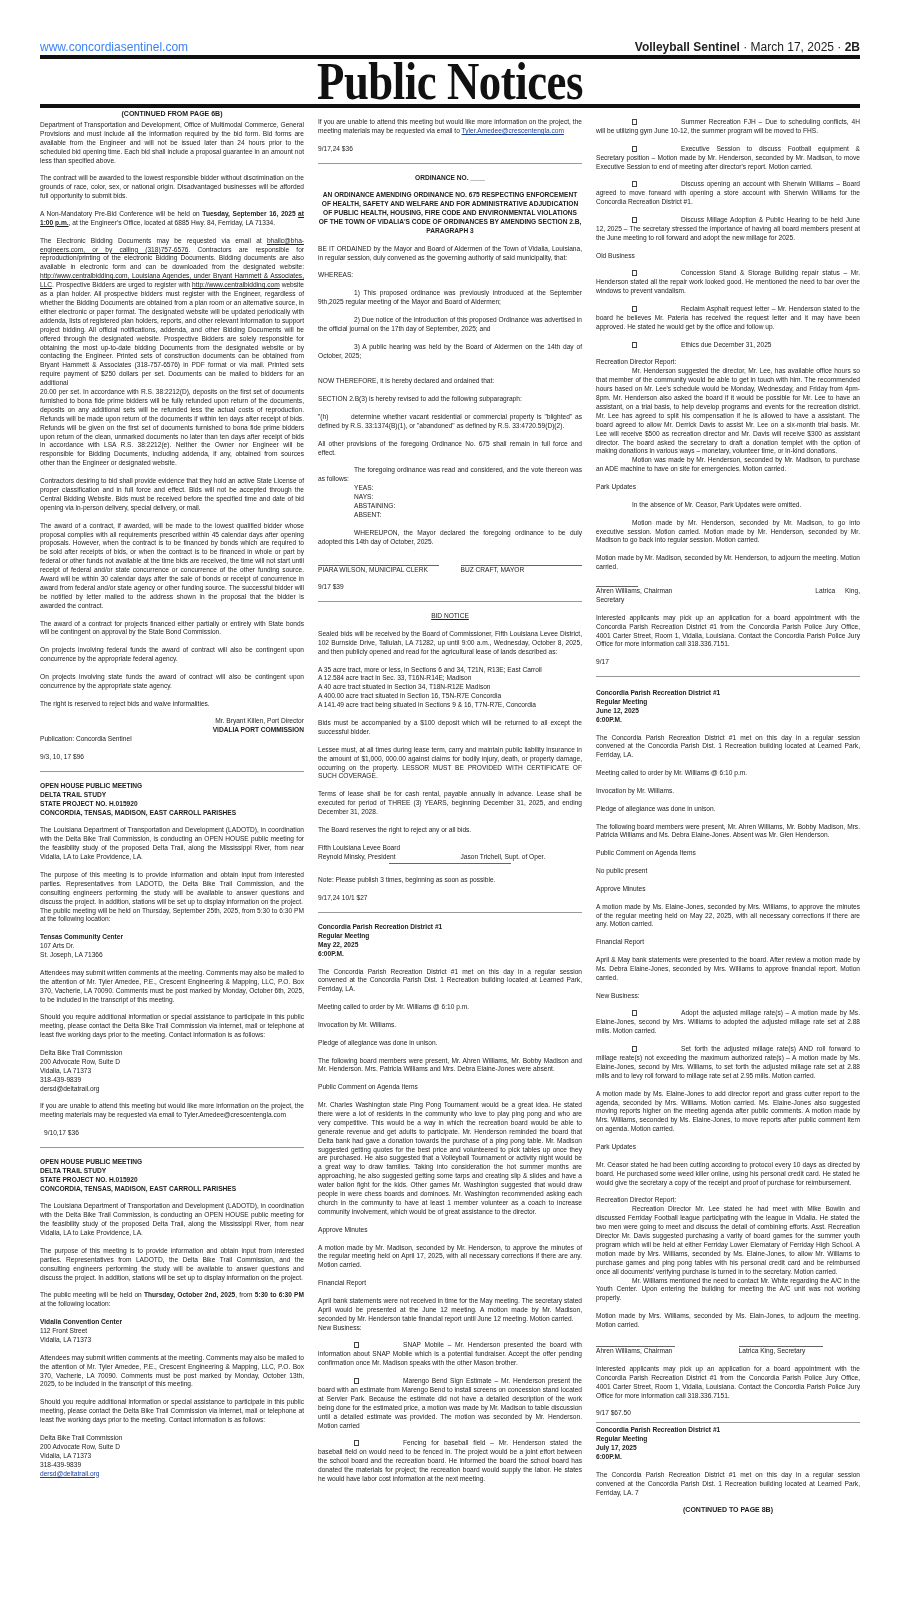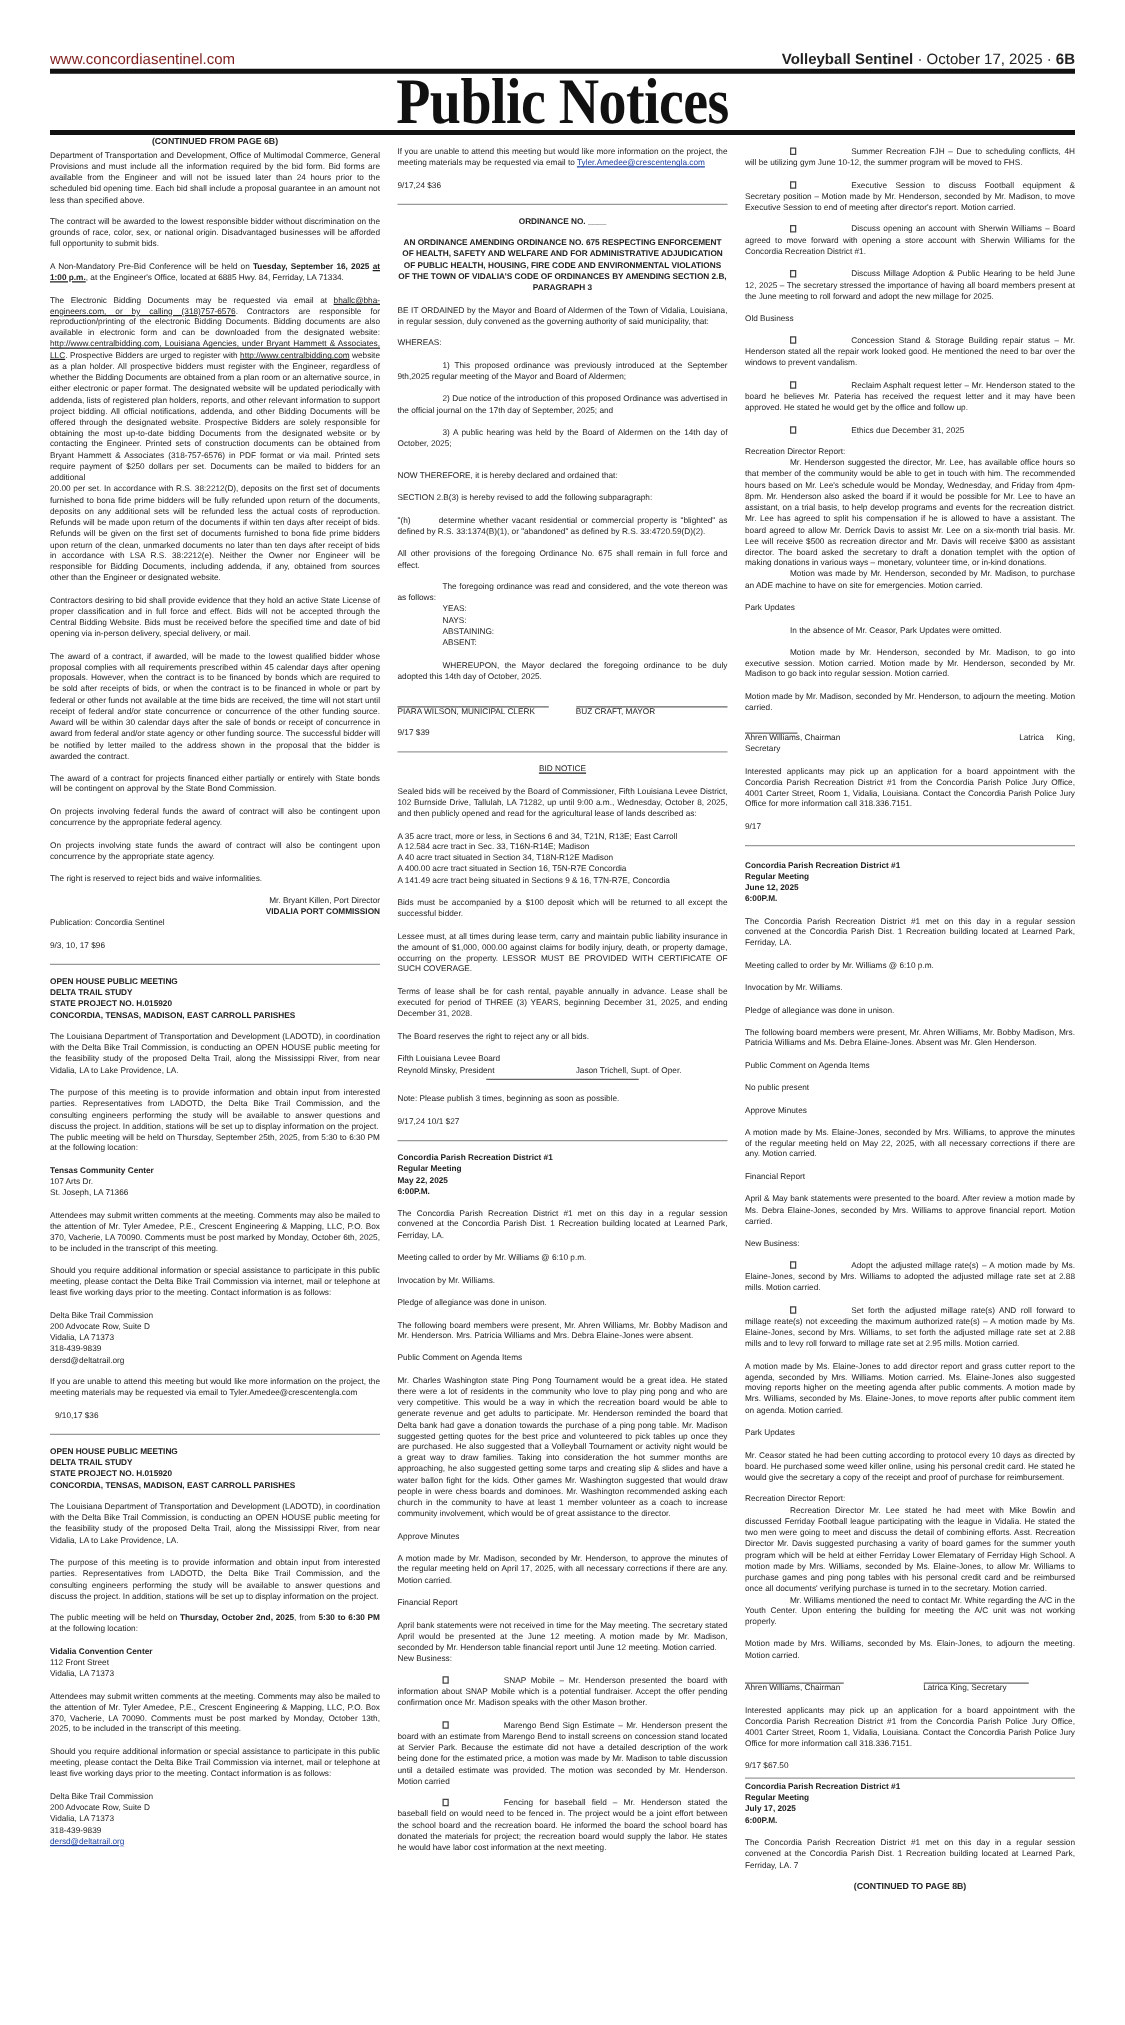--- a/index.html
+++ b/index.html
@@ -1,18 +1,18 @@
 <!DOCTYPE html>
 <html><head>
 <meta charset="utf-8">
 <style>
 *{box-sizing:border-box;margin:0;padding:0}
 body{width:900px;height:1620px;background:#fff;color:#222;font-family:"Liberation Sans",sans-serif;overflow:hidden;position:relative}
 .topbar{position:absolute;left:40px;right:40px;top:38px;height:16px;display:flex;justify-content:space-between;align-items:flex-end;font-size:12px}
-.topbar .url{color:#7f1d1d}
+.topbar .url{color:#3b82f6}
 .topbar .right{font-size:12px}
 .topbar .right b{font-weight:bold}
 .rule-thick{position:absolute;left:40px;right:40px;height:4px;background:#111}
 .masthead{position:absolute;left:0;right:0;top:58px;text-align:center;font-family:"Liberation Serif",serif;font-weight:bold;font-size:52px;letter-spacing:-0.5px;line-height:48px;color:#111;transform:scaleX(0.86);}
 .cols{position:absolute;top:110px;left:40px;width:820px;height:1505px;display:flex;gap:14px}
 .col{width:264px;font-size:6.6px;line-height:8.9px;text-align:justify;hyphens:auto}
 .col p{margin-bottom:8.9px}
 .bold{font-weight:bold}
 .ul{text-decoration:underline}
 a.link{color:#1a3fa0;text-decoration:underline}
@@ -26,21 +26,21 @@
 .sigline{border-top:0.8px solid #666;width:46%}
 .title-cont{font-weight:bold;text-align:center;font-size:7px;margin-bottom:2px}
 .hdr{font-weight:bold;text-align:center;margin-bottom:8.9px}
 .lines div{line-height:8.9px}
 </style>
 </head>
 <body>
 
 <div class="topbar">
   <span class="url">www.concordiasentinel.com</span>
-  <span class="right"><b>Volleyball Sentinel</b> · <span>October 17, 2025</span> · <b>6B</b></span>
+  <span class="right"><b>Volleyball Sentinel</b> · <span>March 17, 2025</span> · <b>2B</b></span>
 </div>
 <div class="rule-thick" style="top:55px"></div>
 <div class="masthead">Public Notices</div>
 <div class="rule-thick" style="top:104px"></div>
 
 <div class="cols">
 
   <div class="col">
     <div class="title-cont">(CONTINUED FROM PAGE 6B)</div>
     <p>Department of Transportation and Development, Office of Multimodal Commerce, General Provisions and must include all the information required by the bid form. Bid forms are available from the Engineer and will not be issued later than 24 hours prior to the scheduled bid opening time. Each bid shall include a proposal guarantee in an amount not less than specified above.</p>

